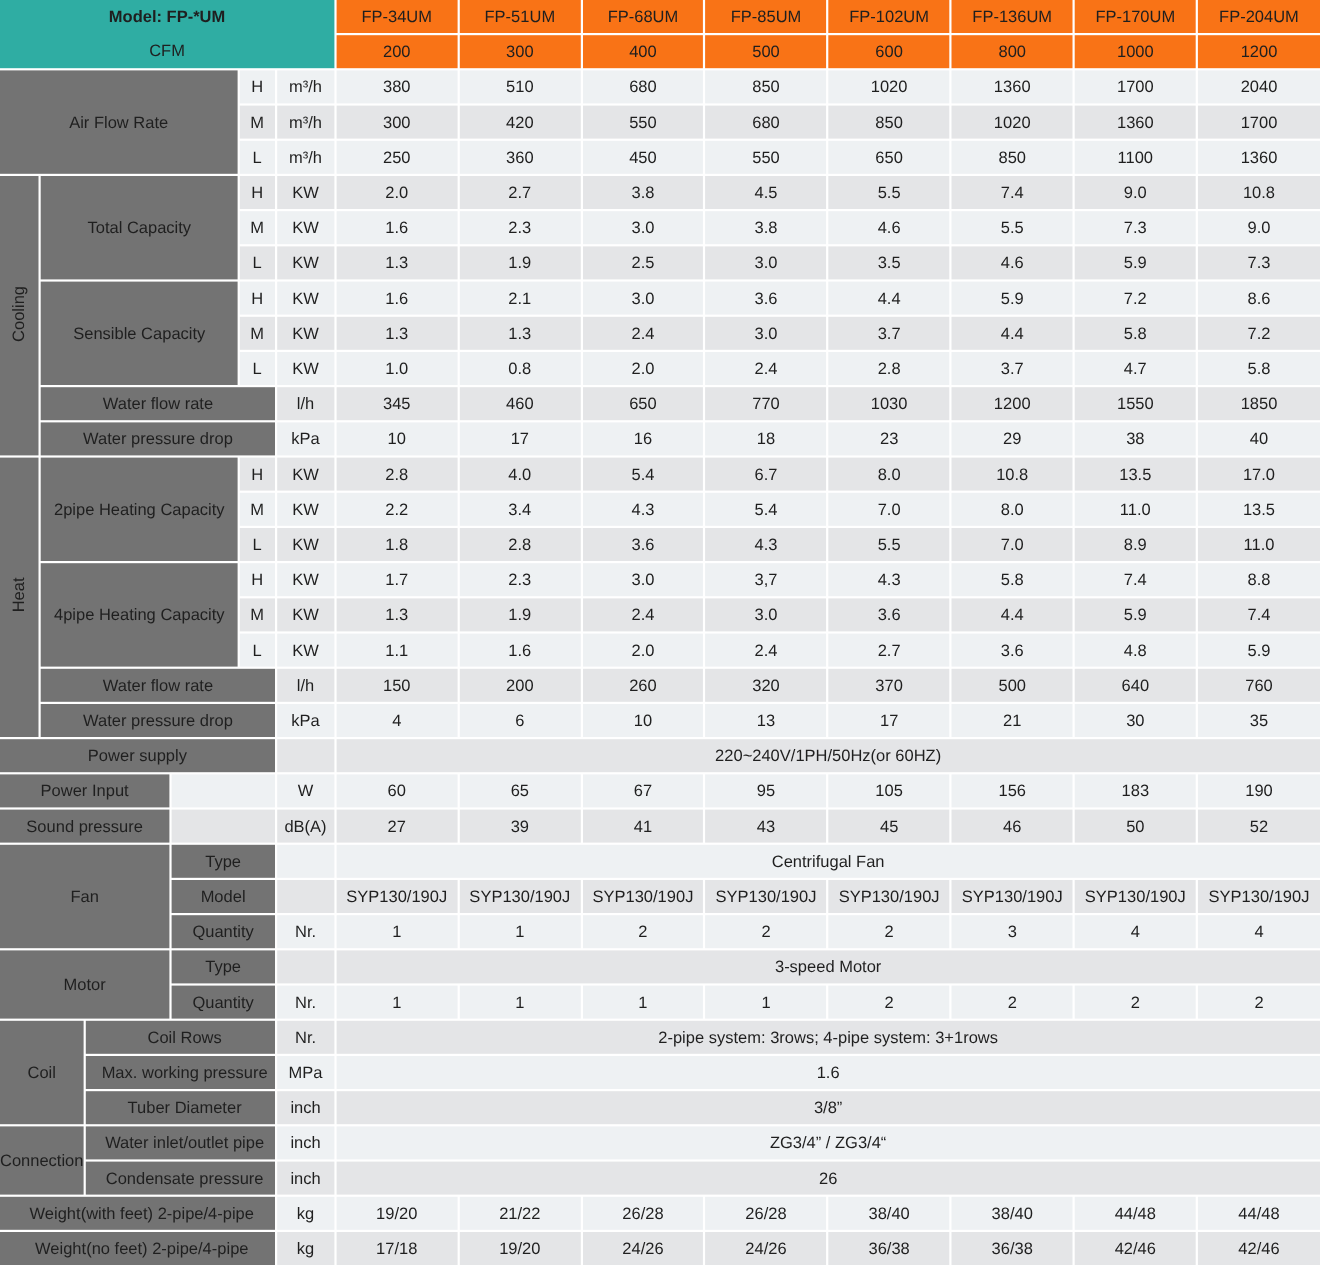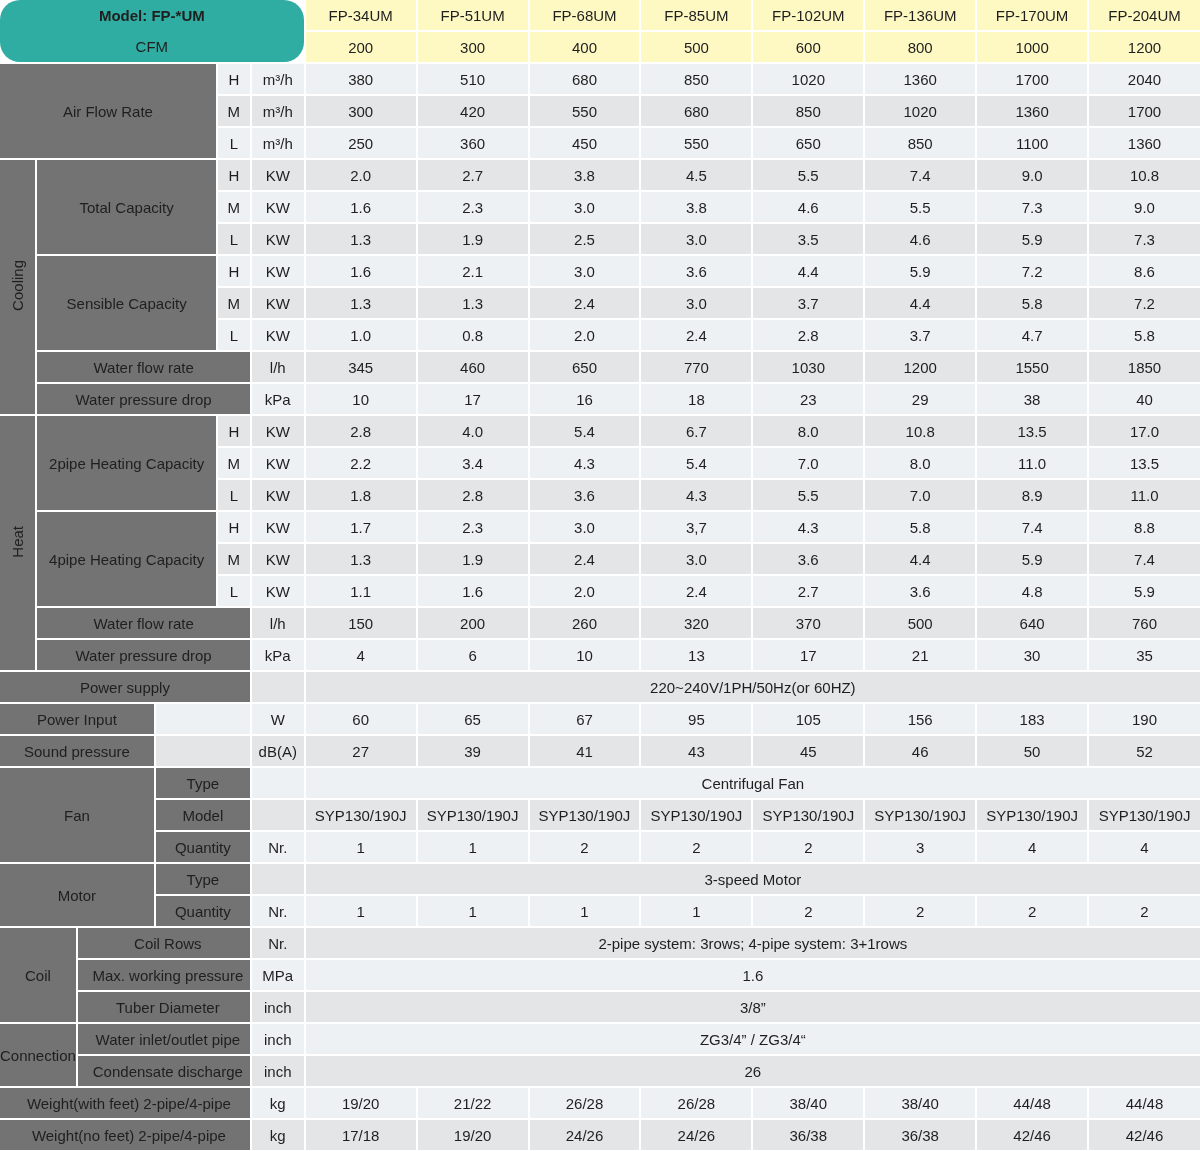--- a/index.html
+++ b/index.html
@@ -10,22 +10,22 @@
   .wrap{width:1200px;height:1151px;overflow:hidden;}
   table{
     border-collapse:separate;border-spacing:2px;table-layout:fixed;
     margin:-2px;background:#ffffff;
   }
   tr{height:30px;}
   td{
     text-align:center;vertical-align:middle;font-size:15px;padding:0;
     white-space:nowrap;
   }
-  .teal{background:#fef9c3;}
-  .hl{background:#2fada3;border-radius:20px;}
+  .teal{background:#f97316;}
+  .hl{background:#2fada3;}
   .hl .mlabel{font-weight:bold;line-height:31px;height:31px;}
   .hl .cfmlabel{font-weight:normal;line-height:31px;height:31px;}
   .lbl{background:#737373;}
   .rd{background:#e4e5e7;}
   .rl{background:#eef1f3;}
   .lleft{text-align:center;padding-left:8px;}
   .vcell span{
     display:inline-block;writing-mode:vertical-rl;transform:rotate(180deg);
     white-space:nowrap;
   }
@@ -406,21 +406,21 @@
           <td class="un rd">inch</td>
           <td colspan="8" class="mv rd">3/8”</td>
         </tr>
         <tr>
           <td colspan="2" rowspan="2" class="lbl">Connection</td>
           <td colspan="3" class="lbl lleft">Water inlet/outlet pipe</td>
           <td class="un rl">inch</td>
           <td colspan="8" class="mv rl">ZG3/4” / ZG3/4“</td>
         </tr>
         <tr>
-          <td colspan="3" class="lbl lleft">Condensate discharge</td>
+          <td colspan="3" class="lbl lleft">Condensate pressure</td>
           <td class="un rd">inch</td>
           <td colspan="8" class="mv rd">26</td>
         </tr>
         <tr>
           <td colspan="5" class="lbl lleft">Weight(with feet) 2-pipe/4-pipe</td>
           <td class="un rl">kg</td>
           <td class="v rl">19/20</td>
           <td class="v rl">21/22</td>
           <td class="v rl">26/28</td>
           <td class="v rl">26/28</td>

